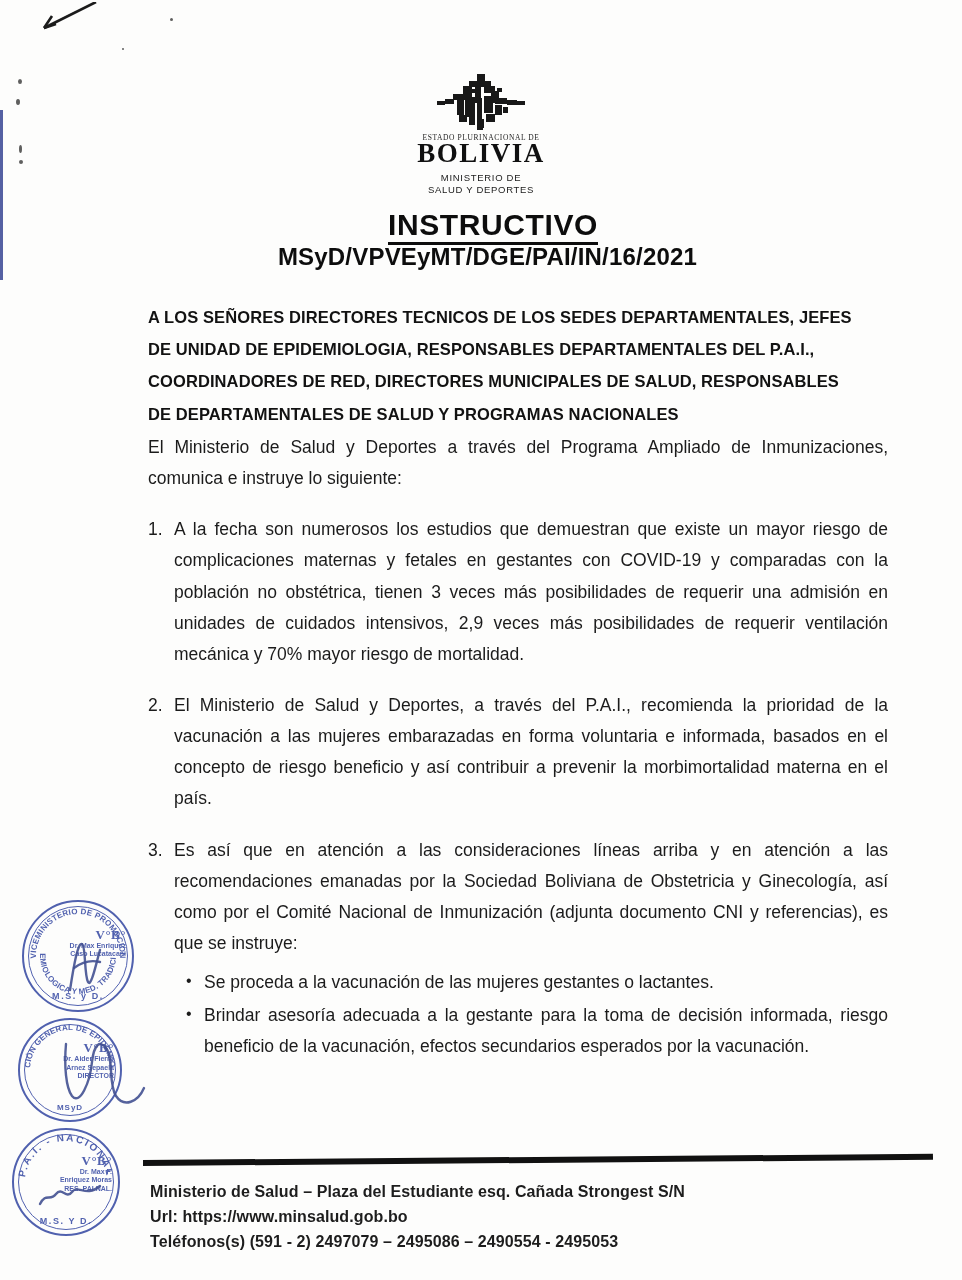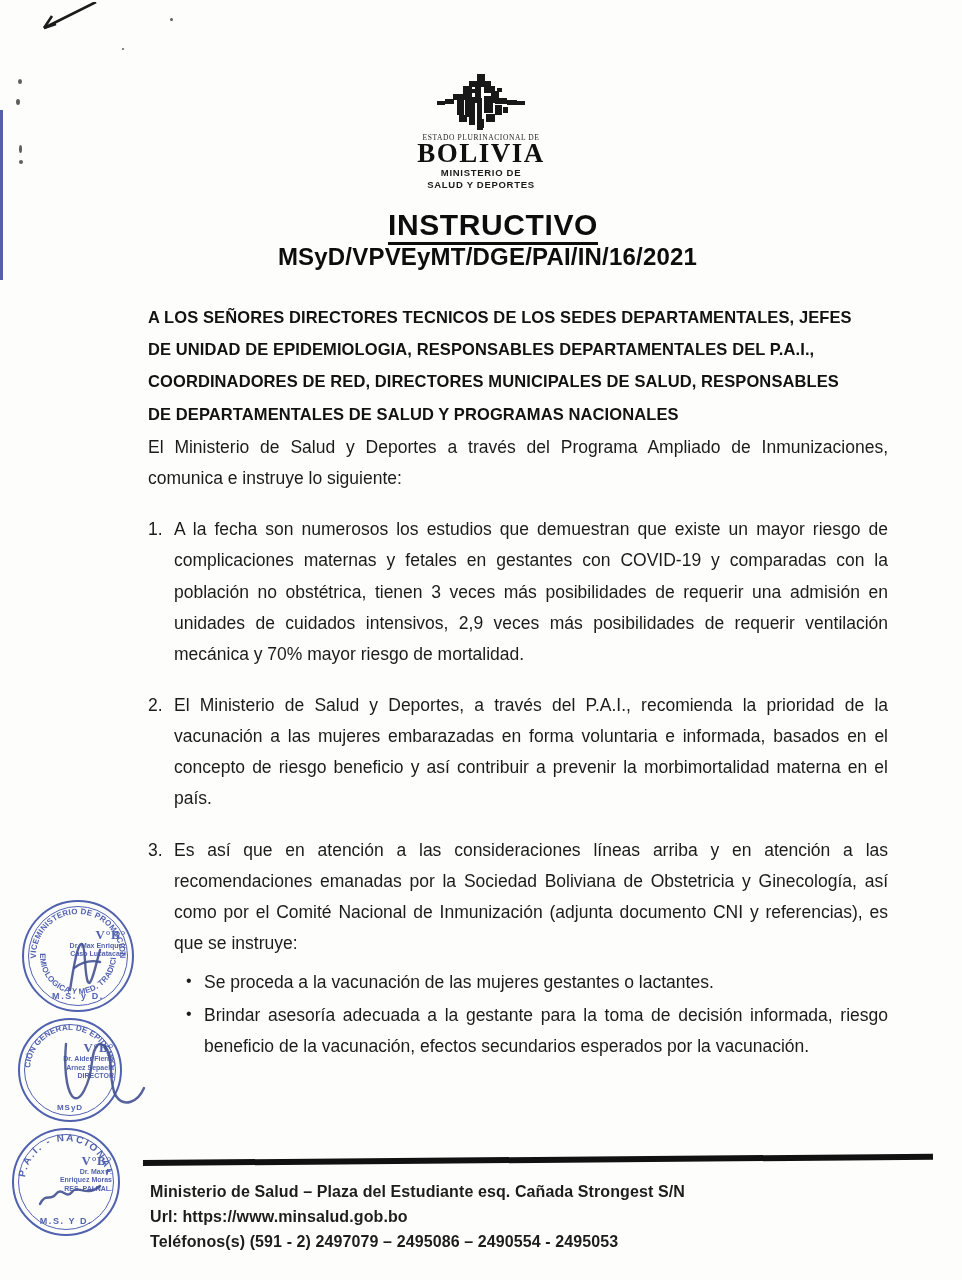--- a/index.html
+++ b/index.html
@@ -73,23 +73,24 @@
     font-family: "Liberation Serif", serif;
     font-size: 27px;
     font-weight: bold;
     letter-spacing: 1.5px;
     line-height: 1;
     margin-top: -2px;
     color: #101010;
   }
   .ministerio {
     font-size: 9.5px;
-    font-weight: bold;
+    font-weight: normal;
     letter-spacing: .7px;
     line-height: 1.22;
+    margin-top: 5px;
     color: #1a1a1a;
   }
 
   
   .doc-title {
     position: absolute;
     top: 208px;
     left: 0;
     right: 0;
     text-align: center;

